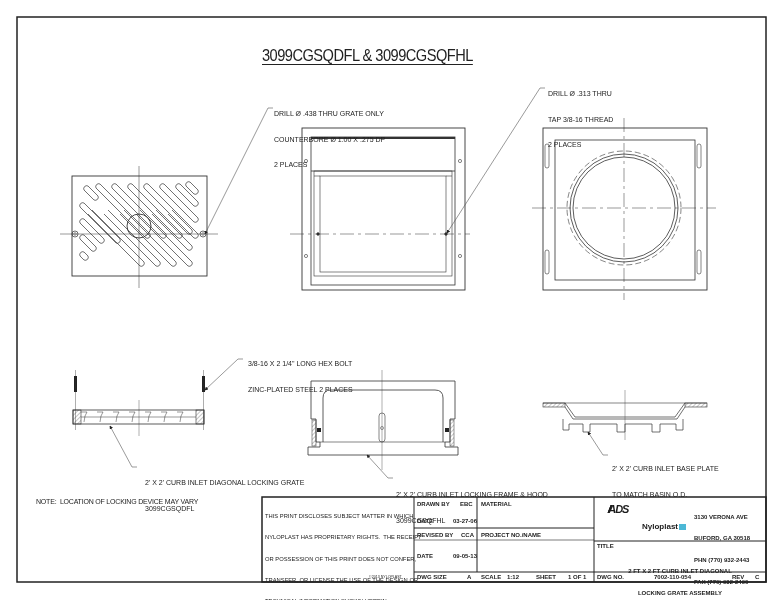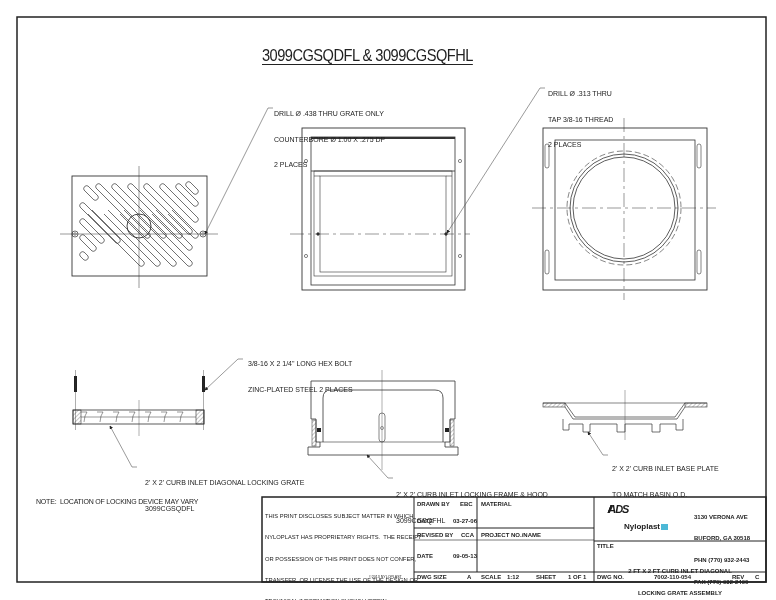--- a/index.html
+++ b/index.html
@@ -225,21 +225,21 @@
   <div class="cell" style="left:417px;top:574px;">DWG SIZE</div>
   <div class="cell" style="left:467px;top:574px;">A</div>
   <div class="cell" style="left:481px;top:574px;">SCALE</div>
   <div class="cell" style="left:507px;top:574px;">1:12</div>
   <div class="cell" style="left:536px;top:574px;">SHEET</div>
   <div class="cell" style="left:568px;top:574px;">1 OF 1</div>
 
   <div class="logo-ads" style="left:608px;top:503px;">
     <span style="letter-spacing:-3px;">////</span><span>ADS</span>
   </div>
-  <div class="logo-nylo" style="left:624px;top:522px;">
+  <div class="logo-nylo" style="left:642px;top:522px;">
     <span>Nyloplast</span><span class="logo-mark"></span>
   </div>
 
   <div class="cell" style="left:694px;top:499px;line-height:7.3px;">
     <div>3130 VERONA AVE</div>
     <div>BUFORD, GA 30518</div>
     <div>PHN (770) 932-2443</div>
     <div>FAX (770) 932-2490</div>
     
   </div>

